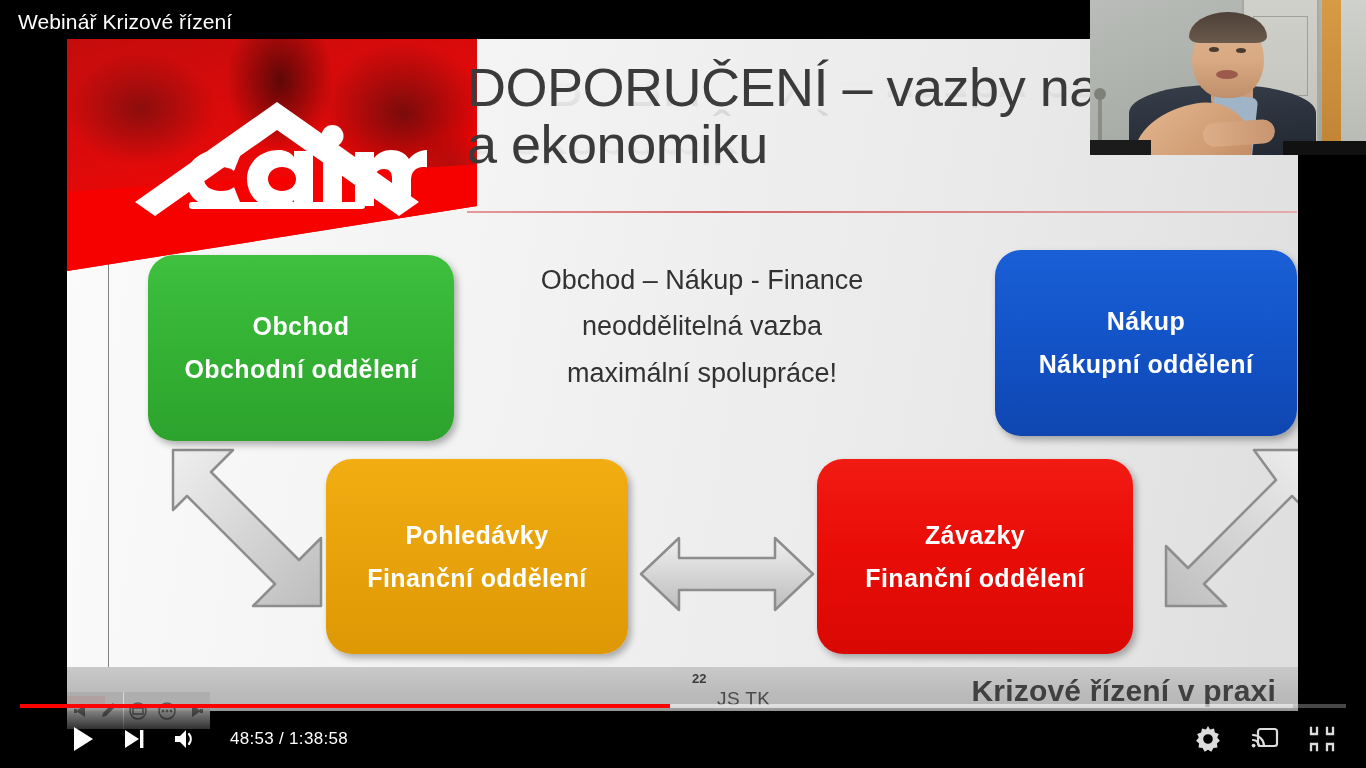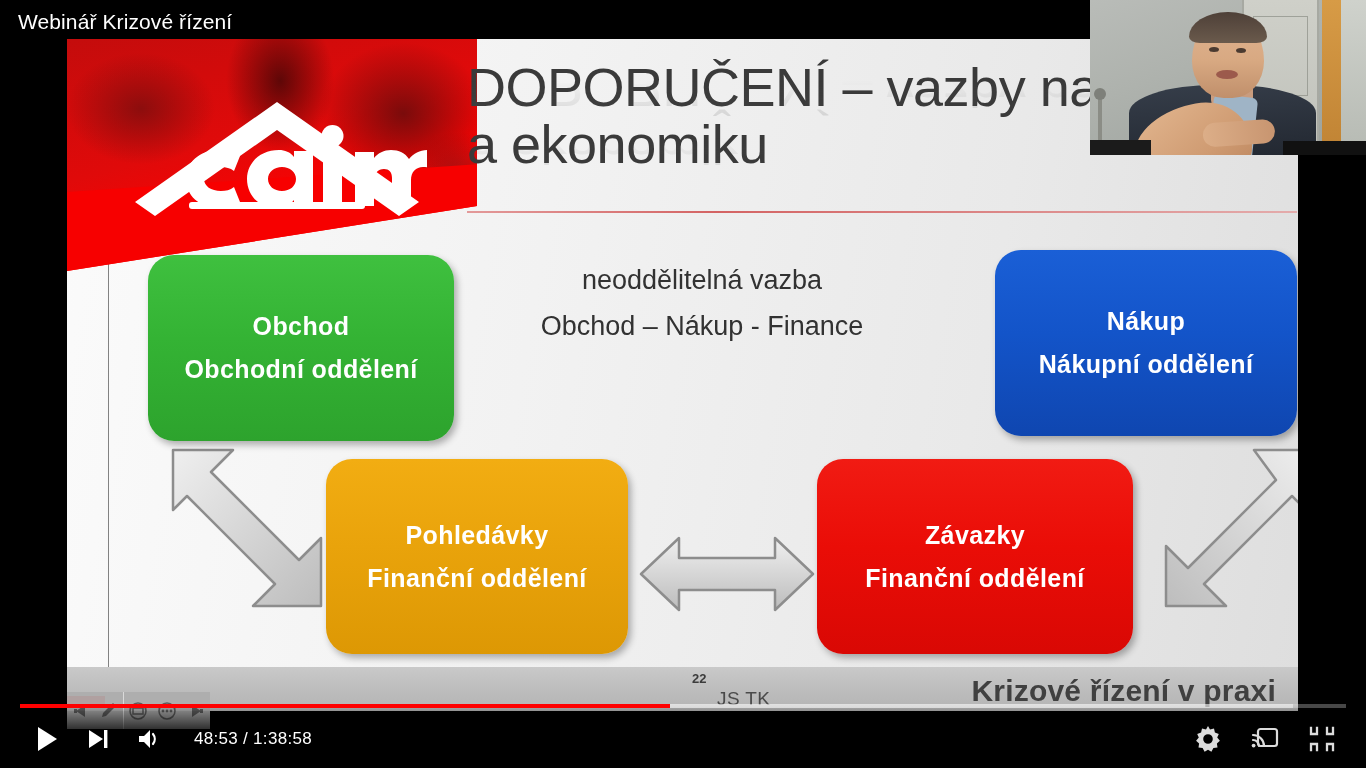--- a/index.html
+++ b/index.html
@@ -327,21 +327,21 @@
     position: absolute; left: 0; top: 0; height: 100%;
     background: rgba(255,255,255,.45);
   }
   .progress-played {
     position: absolute; left: 0; top: 0; height: 100%;
     background: #f00;
   }
   .ctrl-row {
     position: absolute;
     left: 0; right: 0; bottom: 0; height: 58px;
-    display: flex; align-items: center;
+    display: flex; align-items: center; padding-left: 36px;
   }
   .ctrl-left { display: flex; align-items: center; padding-left: 34px; gap: 26px; }
   .ctrl-right { margin-left: auto; display: flex; align-items: center; gap: 28px; padding-right: 30px; }
   .ctrl-btn { display: flex; align-items: center; justify-content: center; cursor: pointer; }
   .ctrl-btn svg { display: block; fill: #fff; }
   .time {
     color: #fff; font-size: 17px; letter-spacing: .3px; margin-left: 6px;
     white-space: nowrap;
   }
 
@@ -386,22 +386,23 @@
       </svg>
     </div>
 
     <div class="slide-title">
       <div class="line" data-echo="DOPORUČENÍ – vazby na">DOPORUČENÍ – vazby na</div>
       <div class="line" data-echo="a ekonomiku">a ekonomiku</div>
     </div>
     <div class="title-rule"></div>
 
     <div class="center-text">
+      <div>Obchod – Nákup - Finance</div>
       <div>neoddělitelná vazba</div>
-      <div>Obchod – Nákup - Finance</div>
+      <div>maximální spolupráce!</div>
     </div>
 
     <div class="arrow arrow-left-diag">
       <svg viewBox="0 0 160 170" xmlns="http://www.w3.org/2000/svg">
         <defs>
           <linearGradient id="agL" x1="0" y1="0" x2="1" y2="1">
             <stop offset="0%" stop-color="#efefef"></stop>
               <stop offset="100%" stop-color="#bdbdbd"></stop>
           </linearGradient>
         </defs>

